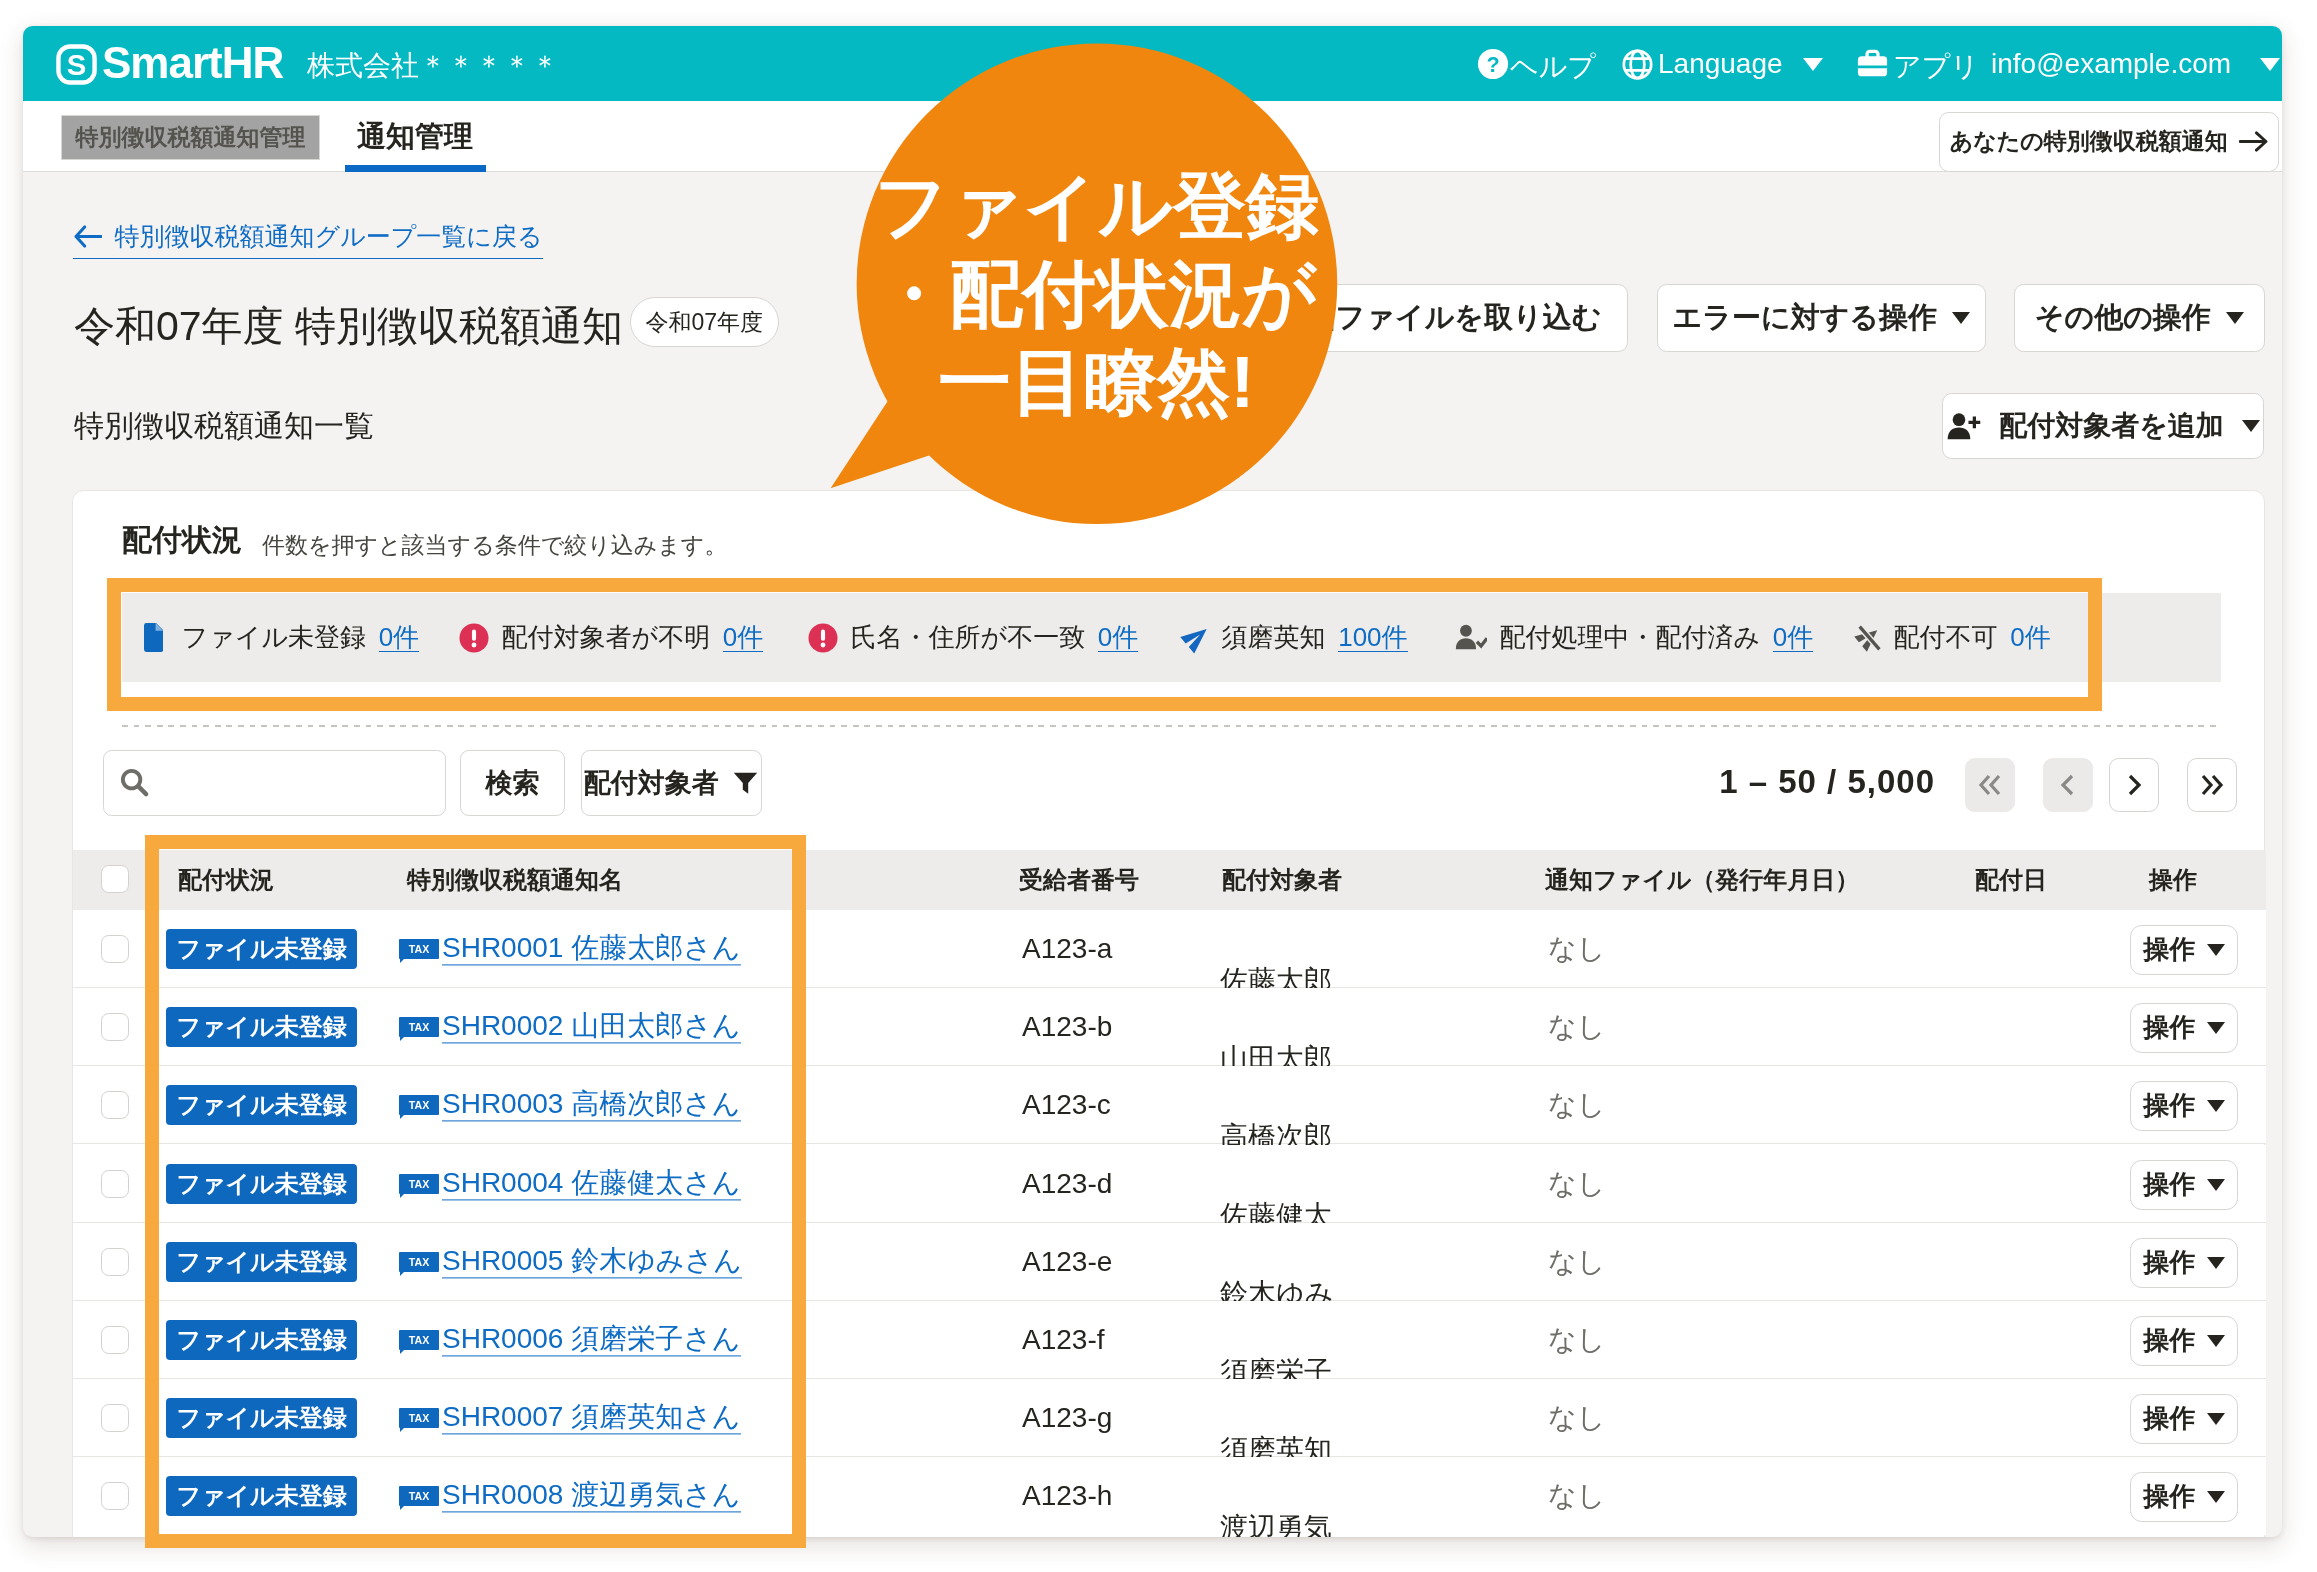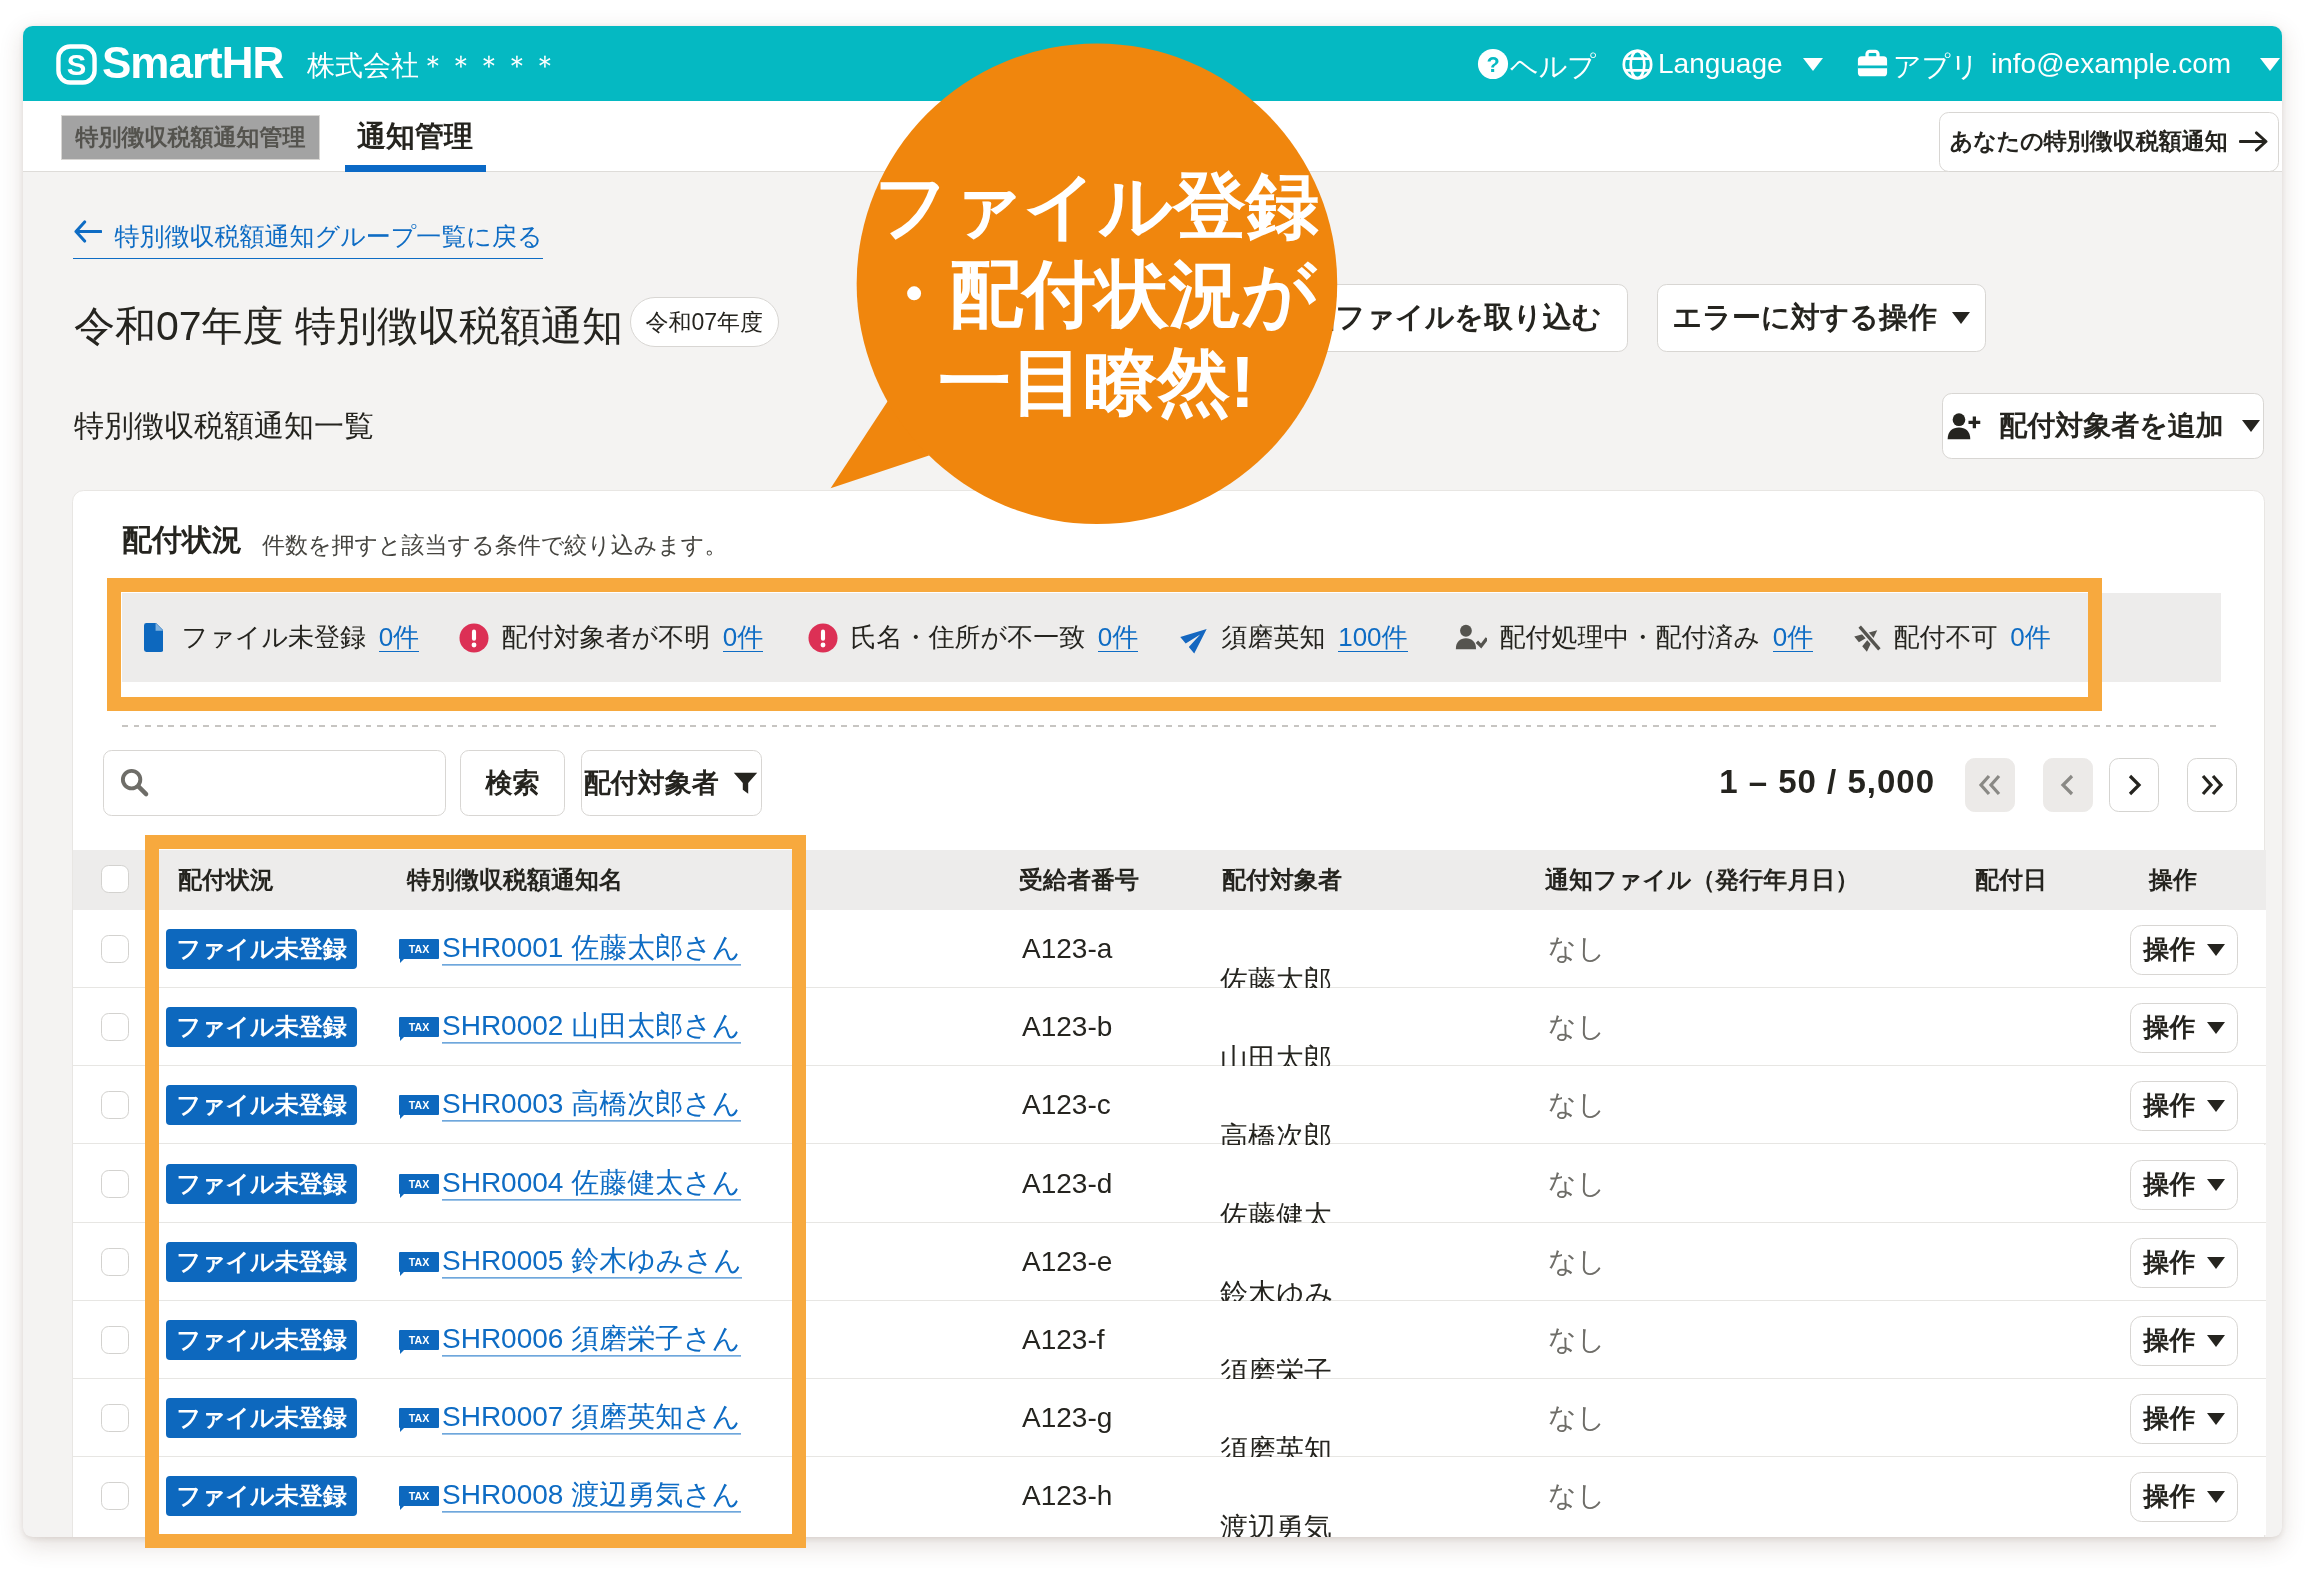--- a/index.html
+++ b/index.html
@@ -19,21 +19,21 @@
   
   #tabbar { position:absolute; left:0; top:75px; width:2259px; height:71px; background:#fff; border-bottom:1.9px solid #dedcd9; }
   #tab1 { position:absolute; left:38px; top:13.5px; width:259px; height:45px; border:1.9px solid #d8d6d3; display:flex; align-items:center; justify-content:center;
           font-size:23px; font-weight:700; color:#54534e; background:#a3a3a3; }
   #tab2 { position:absolute; left:334px; top:13.5px; height:45px; display:flex; align-items:center; font-size:29px; font-weight:700; color:#25241f; }
   #tab2u { position:absolute; left:322px; top:64px; width:141px; height:6.8px; background:#0b69c6; }
   #tabbtn { position:absolute; left:1916px; top:10.6px; width:340px; height:60px; padding:0 5.8px; border:1.9px solid #d8d6d3; border-radius:9.7px; background:#fff;
             display:flex; align-items:center; justify-content:center; gap:11.6px; font-size:23px; font-weight:700; color:#25241f; }
 
   
-  #backlink { position:absolute; left:50px; top:194px; font-size:25px; color:#0e6cc4; border-bottom:1.9px solid #0e6cc4; padding-bottom:4.8px; display:flex; align-items:flex-start; gap:12.6px;}
+  #backlink { position:absolute; left:50px; top:194px; font-size:25px; color:#0e6cc4; border-bottom:1.9px solid #0e6cc4; padding-bottom:4.8px; display:flex; align-items:center; gap:12.6px;}
   #h1 { position:absolute; left:51px; top:273px; font-size:41px; color:#25241f; letter-spacing:0px; }
   #h1badge { position:absolute; left:607px; top:271px; height:50px; padding:0 14.5px; border:1.9px solid #d8d6d3; border-radius:25px; background:#fff;
              display:flex; align-items:center; font-size:23px; color:#25241f; }
   .topbtn { position:absolute; height:68px; border:1.9px solid #d8d6d3; border-radius:9.7px; background:#fff; display:flex; align-items:center;
             justify-content:center; gap:15.4px; font-size:29px; font-weight:700; color:#25241f; }
   #btn-import { left:1228px; top:258px; width:377px; }
   #btn-error  { left:1634px; top:258px; width:329px; }
   #btn-other  { left:1991px; top:258px; width:251px; }
   #sec-title { position:absolute; left:51px; top:380px; font-size:30px; color:#25241f; }
   #btn-add { left:1919px; top:367px; width:322px; height:66px; gap:18px; font-size:28px; }
@@ -134,20 +134,24 @@
       </svg>
       <span>特別徴収税額通知グループ一覧に戻る</span>
     </div>
   <div id="h1">令和07年度 特別徴収税額通知</div>
   <div id="h1badge">令和07年度</div>
   <div class="topbtn" id="btn-import">通知ファイルを取り込む</div>
   <div class="topbtn" id="btn-error">
       <span>エラーに対する操作</span>
       <span class="caret"></span>
     </div>
+  <div class="topbtn" id="btn-other">
+      <span>その他の操作</span>
+      <span class="caret"></span>
+    </div>
   <div id="sec-title">特別徴収税額通知一覧</div>
   <div class="topbtn" id="btn-add">
     <svg width="35" height="29" viewBox="0 0 38 32">
         <circle cx="14" cy="8.5" r="7" fill="#25241f"></circle>
         <path d="M1.5 30 c0 -9 5.5 -13 12.5 -13 s12.5 4 12.5 13 z" fill="#25241f"></path>
         <path d="M31 5 v13 M24.5 11.5 h13" stroke="#25241f" stroke-width="3.6"></path>
       </svg>
     <span>配付対象者を追加</span>
       <span class="caret"></span>
   </div>

